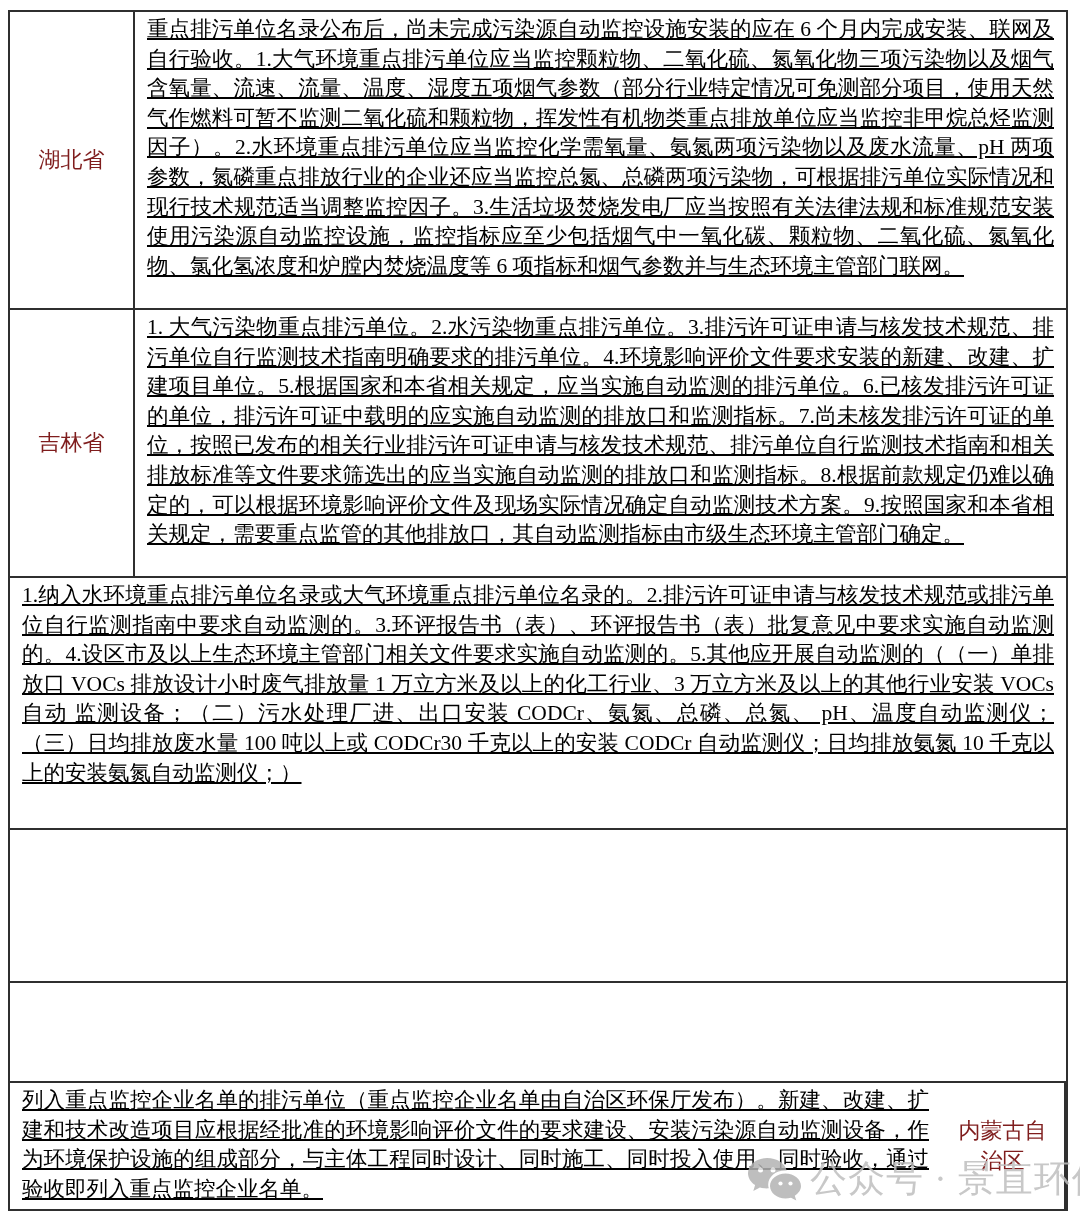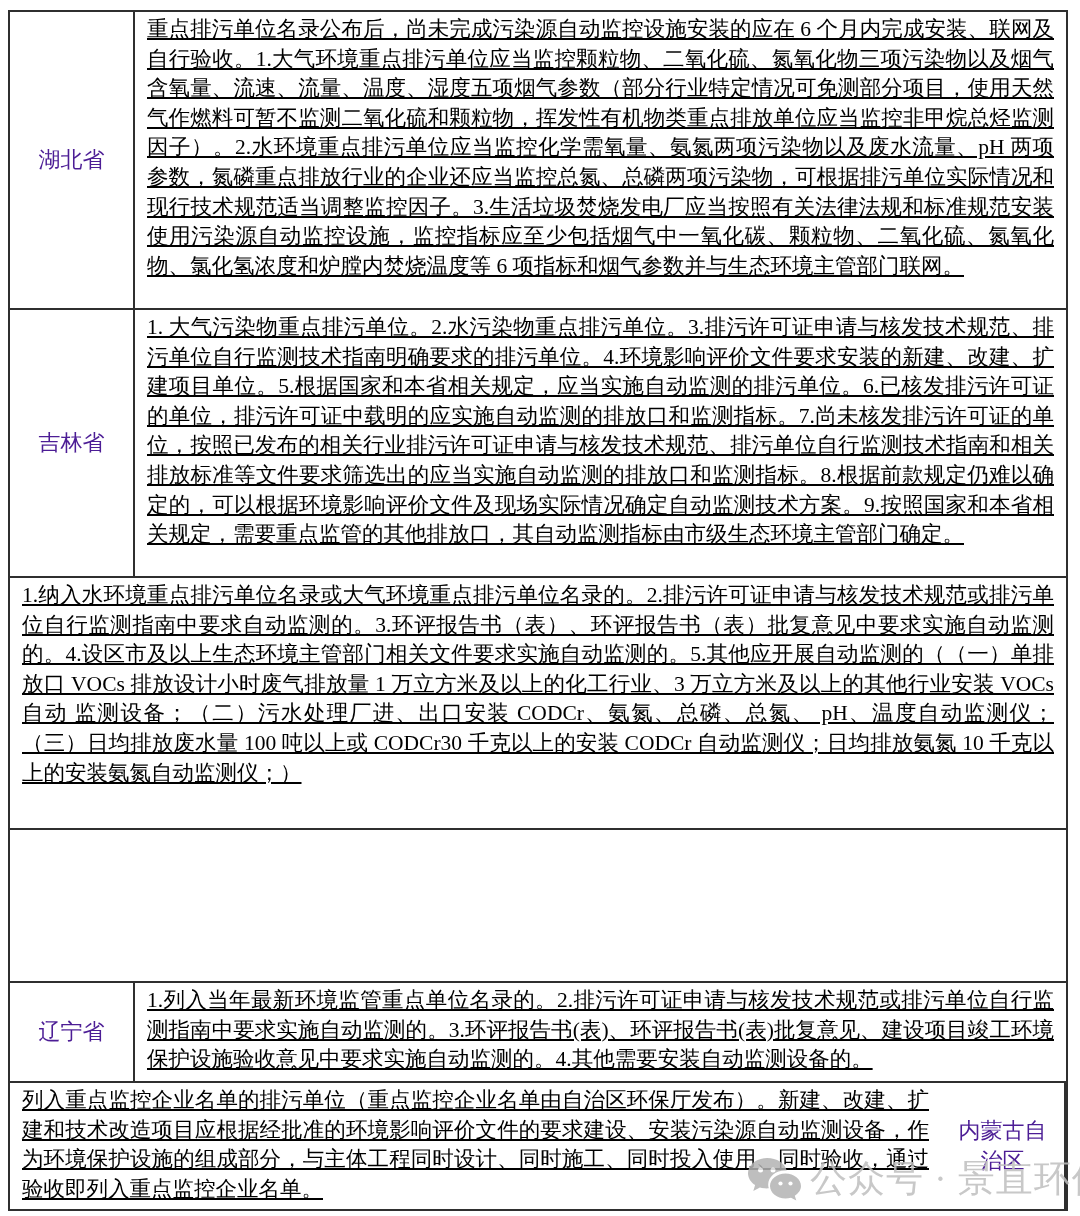--- a/index.html
+++ b/index.html
@@ -35,21 +35,21 @@
   .cell { box-sizing: border-box; }
   .province {
     flex: 0 0 125px;
     border-right: 2px solid #2f2f2f;
     display: flex;
     align-items: center;
     justify-content: center;
     text-align: center;
     font-size: 22px;
     line-height: 30px;
-    color: #4c1d95;
+    color: #7f1d1d;
     padding: 4px 14px;
   }
   .content {
     flex: 1;
     padding: 3px 12px 5px 12px;
     font-size: 21.5px;
     line-height: 29.6px;
     color: #000;
     text-align: justify;
     text-justify: inter-character;
@@ -99,22 +99,20 @@
   </div>
 
   <div class="row">
     <div class="cell content">1.纳入水环境重点排污单位名录或大气环境重点排污单位名录的。2.排污许可证申请与核发技术规范或排污单位自行监测指南中要求自动监测的。3.环评报告书（表）、环评报告书（表）批复意见中要求实施自动监测的。4.设区市及以上生态环境主管部门相关文件要求实施自动监测的。5.其他应开展自动监测的（（一）单排放口 VOCs 排放设计小时废气排放量 1 万立方米及以上的化工行业、3 万立方米及以上的其他行业安装 VOCs 自动 监测设备；（二）污水处理厂进、出口安装 CODCr、氨氮、总磷、总氮、 pH、温度自动监测仪；（三）日均排放废水量 100 吨以上或 CODCr30 千克以上的安装 CODCr 自动监测仪；日均排放氨氮 10 千克以上的安装氨氮自动监测仪；）</div>
   </div>
 
   <div class="row">
   </div>
 
   <div class="row">
-    <div class="cell province">辽宁省</div>
-    <div class="cell content">1.列入当年最新环境监管重点单位名录的。2.排污许可证申请与核发技术规范或排污单位自行监测指南中要求实施自动监测的。3.环评报告书(表)、环评报告书(表)批复意见、建设项目竣工环境保护设施验收意见中要求实施自动监测的。4.其他需要安装自动监测设备的。</div>
   </div>
 
   <div class="row">
     <div class="cell content">列入重点监控企业名单的排污单位（重点监控企业名单由自治区环保厅发布）。新建、改建、扩建和技术改造项目应根据经批准的环境影响评价文件的要求建设、安装污染源自动监测设备，作为环境保护设施的组成部分，与主体工程同时设计、同时施工、同时投入使用、同时验收，通过验收即列入重点监控企业名单。</div>
     <div class="cell province">内蒙古自治区</div>
   </div>
 </div>
 
   <div class="watermark">
     <span class="wechat-icon">

